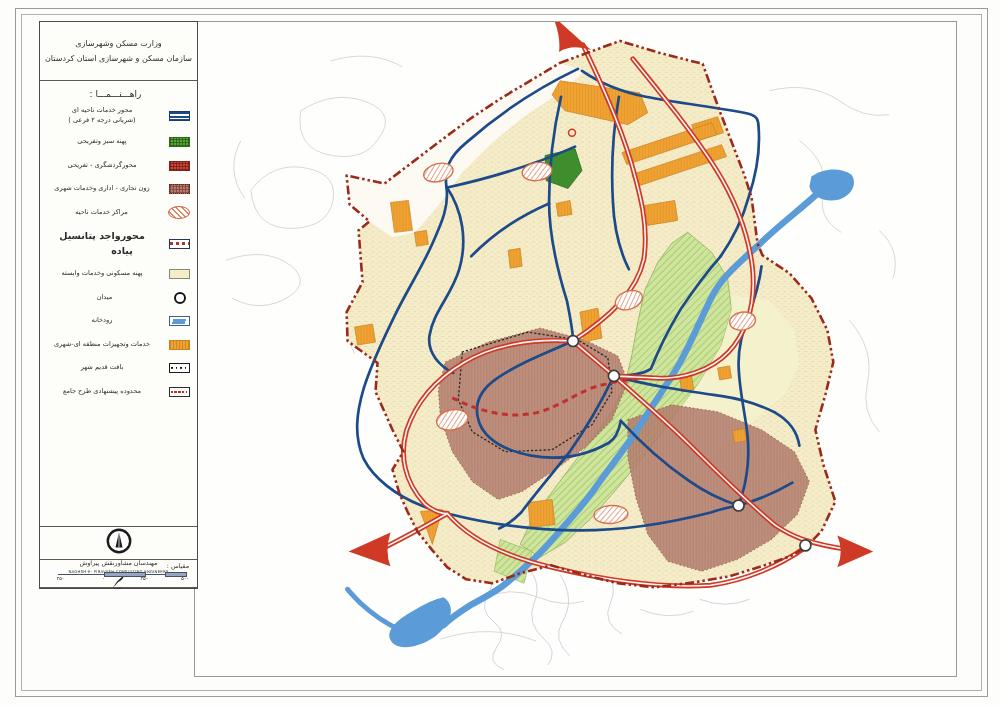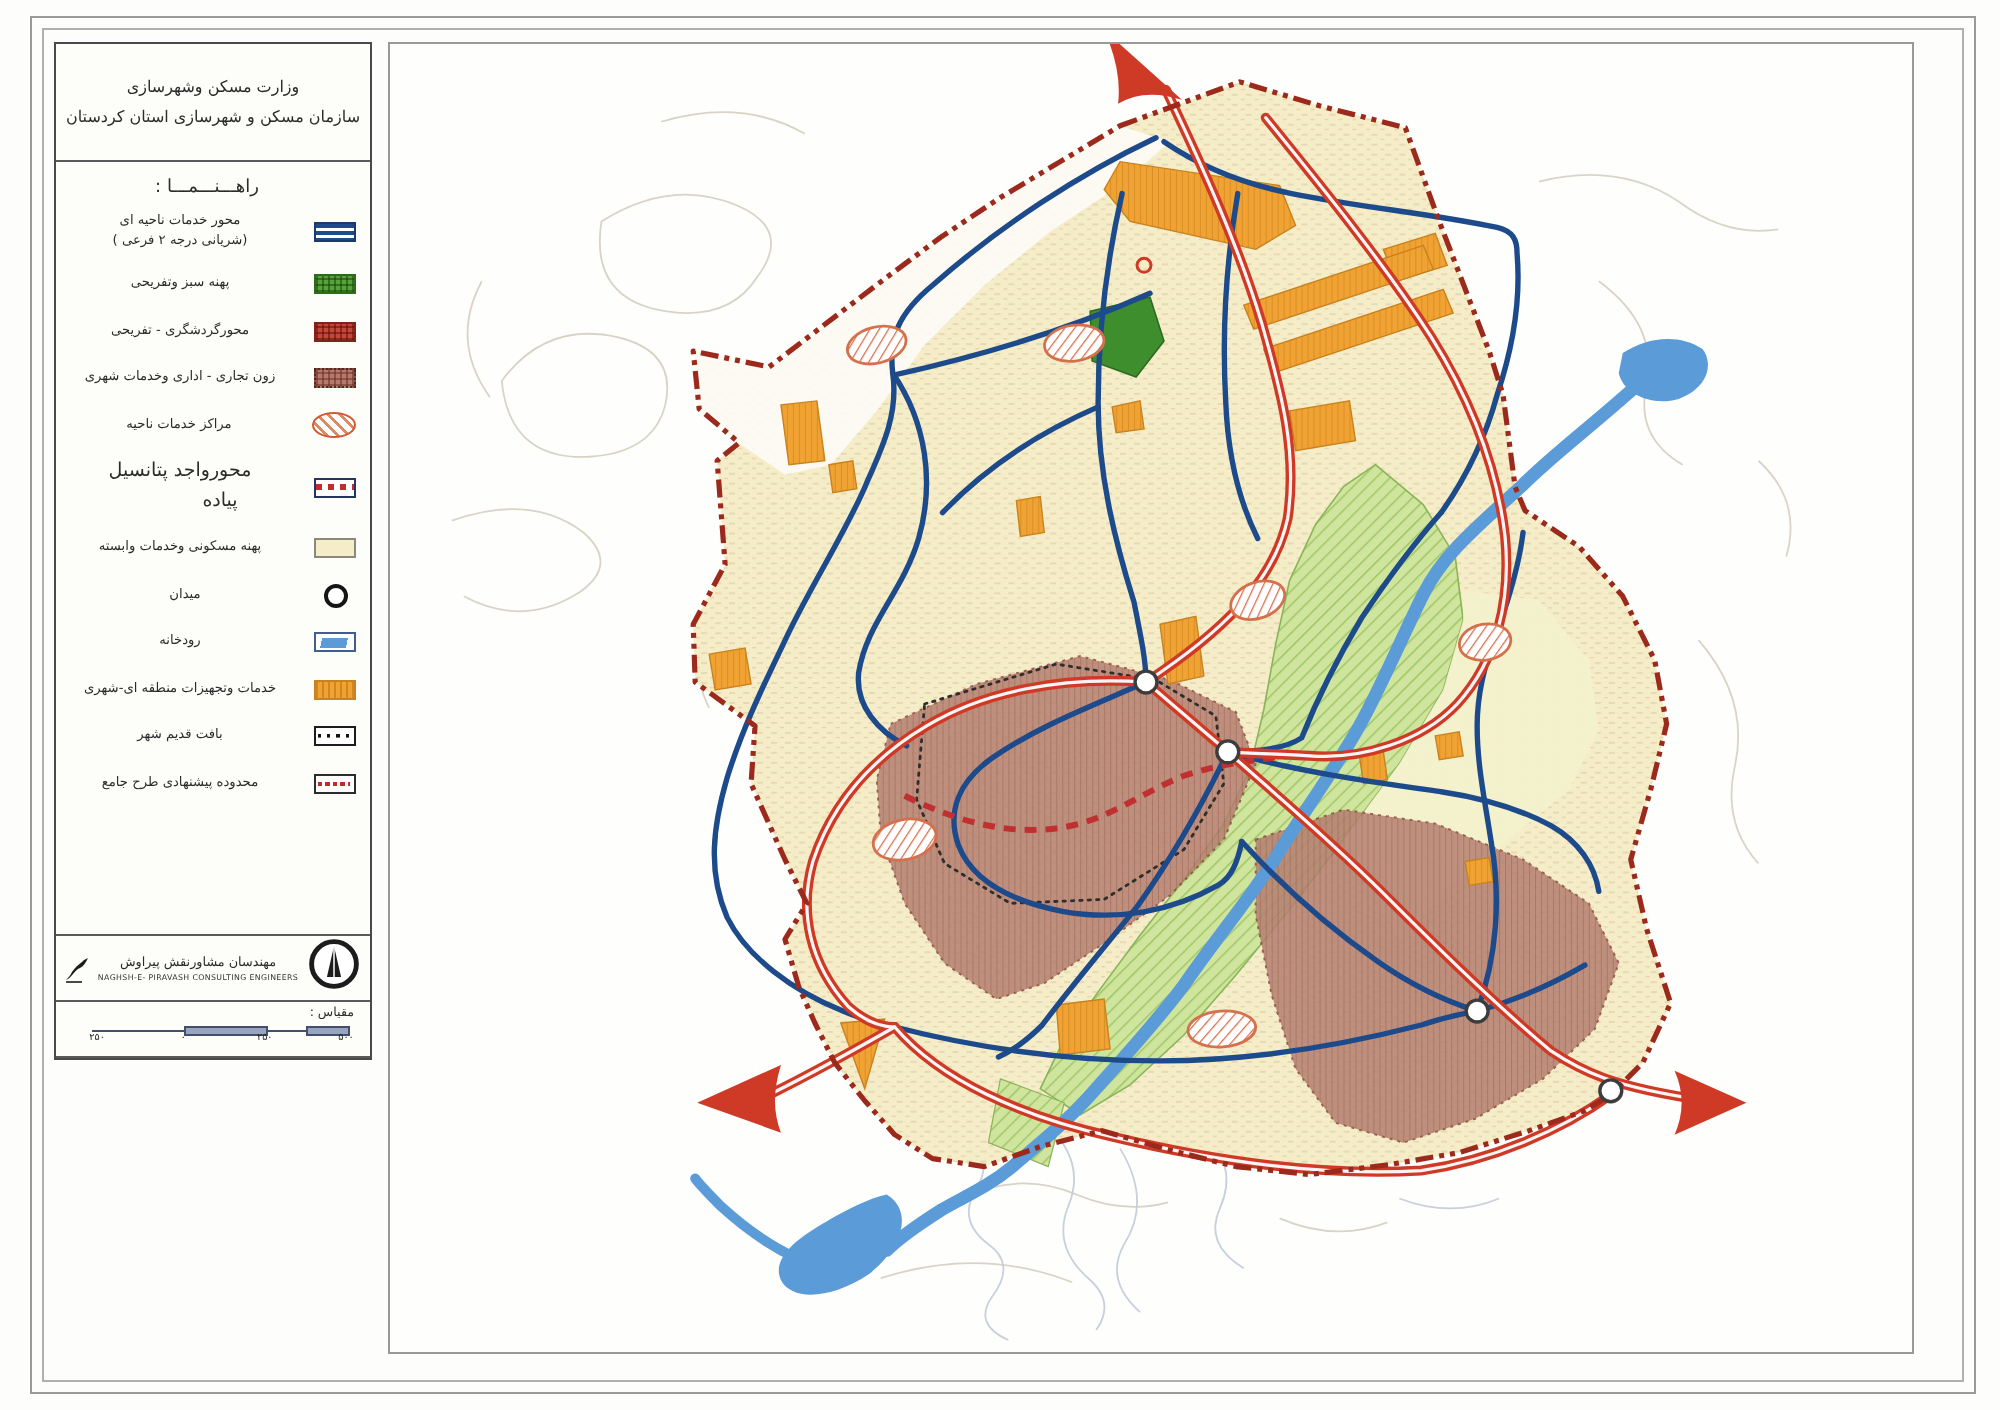--- a/index.html
+++ b/index.html
@@ -4,49 +4,49 @@
 <style>
   html,body{margin:0;padding:0;background:#ffffff;font-family:"DejaVu Sans",sans-serif;}
   #stage{position:relative;width:1000px;height:705px;background:#fdfdfb;overflow:hidden;}
   .frame{position:absolute;border:1px solid #8d8d8d;box-sizing:border-box;background:transparent;}
   #sheet-outer{left:15px;top:8px;width:973px;height:689px;border-color:#9a9a9a;}
   #sheet-inner{left:21px;top:14px;width:961px;height:677px;border-color:#b0b0b0;}
   #map-area{position:absolute;left:194px;top:21px;width:763px;height:656px;border:1px solid #999;box-sizing:border-box;background:#fefefc;}
   #map-svg{width:100%;height:100%;display:block;}
 
   
-  #legend-panel{position:absolute;left:27px;top:21px;width:159px;height:509px;border:1.5px solid #4a4a4a;box-sizing:border-box;background:#fdfdfa;display:flex;flex-direction:column;color:#2b2b2b;}
+  #legend-panel{position:absolute;left:39px;top:21px;width:159px;height:568px;border:1.5px solid #4a4a4a;box-sizing:border-box;background:#fdfdfa;display:flex;flex-direction:column;color:#2b2b2b;}
   #legend-panel .row{border-bottom:1px solid #5a5a5a;box-sizing:border-box;}
   .hdr{height:59px;display:flex;flex-direction:column;justify-content:center;gap:6px;text-align:center;direction:rtl;}
   .hdr .l1,.hdr .l2{font-size:8px;}
   .ttl{height:37px;padding:2px 6px;direction:rtl;}
   .ttl .small{font-size:5.5px;color:#444;}
   .ttl .big{font-size:7px;margin-top:3px;}
   .legend-body{flex:1;padding:5px 7px 2px 5px;direction:rtl;display:flex;flex-direction:column;text-align:center;}
   .legend-heading{font-size:9px;letter-spacing:.5px;margin:3px 4px 7px 0;}
   .legend-item{display:flex;align-items:center;direction:rtl;margin:0 0 9.5px 0;min-height:14px;}
   .legend-label-wrap{flex:1;font-size:6.6px;line-height:1.5;padding-right:2px;}
   .legend-label-wrap .legend-label2{display:none;font-size:6.6px;}
-  .legend-label.big{font-size:9.5px;font-weight:400;margin-left:40px;}
+  .legend-label.big{font-size:9.5px;font-weight:700;margin-left:40px;}
   .swatch{flex:0 0 auto;width:21px;height:10px;margin-left:8px;box-sizing:border-box;background:#fff;}
   .sw-red-road{border:1px solid #b03024;background:repeating-linear-gradient(180deg,#cf3a27 0 2px,#fff 2px 3.6px);}
   .sw-blue-road{border:1px solid #1d3a6e;background:repeating-linear-gradient(180deg,#1d4a8a 0 2px,#fff 2px 3.6px);}
   .sw-green-hatch{background:#57a337;border:1px solid #2e6b1d;background-image:repeating-linear-gradient(90deg,rgba(20,70,10,.55) 0 1px,transparent 1px 3px),repeating-linear-gradient(0deg,rgba(20,70,10,.55) 0 1px,transparent 1px 3px);}
   .sw-red-hatch{background:#c4473a;border:1px solid #7e2418;background-image:repeating-linear-gradient(90deg,rgba(90,10,5,.5) 0 1px,transparent 1px 3px),repeating-linear-gradient(0deg,rgba(90,10,5,.5) 0 1px,transparent 1px 3px);}
   .sw-brown-hatch{background:#b5796d;border:1.2px dotted #54281e;background-image:repeating-linear-gradient(90deg,rgba(100,40,30,.5) 0 1px,transparent 1px 3px),repeating-linear-gradient(0deg,rgba(100,40,30,.45) 0 1px,transparent 1px 3px);}
   .sw-hatched-ellipse{width:22px;height:13px;border-radius:50%;border:1.2px solid #cf5b35;background:repeating-linear-gradient(45deg,#dd8a63 0 1.4px,#fff 1.4px 4px);}
   .sw-red-dash-box{border:1.2px solid #24365e;background-image:repeating-linear-gradient(90deg,#bf2d2d 0 3px,transparent 3px 6px);background-size:100% 3px;background-position:center;background-repeat:no-repeat;}
   .sw-cream-box{background:#f5edc8;border:1px solid #8a8a7a;}
   .sw-circle{width:12px;height:12px;border-radius:50%;border:2px solid #151515;background:#fff;margin-right:4px;}
   .sw-river{border:1px solid #3f5f92;background-image:linear-gradient(100deg,transparent 15%,#5a9bd8 15% 80%,transparent 80%);background-size:100% 5px;background-position:center;background-repeat:no-repeat;}
   .sw-orange-box{background:#f0a233;border:1px solid #c8821e;background-image:repeating-linear-gradient(90deg,rgba(190,115,20,.6) 0 1px,transparent 1px 3px);}
   .sw-dotted-box{border:1.2px solid #1c1c1c;background-image:repeating-linear-gradient(90deg,#111 0 1.6px,transparent 1.6px 4.6px);background-size:86% 1.8px;background-position:center;background-repeat:no-repeat;}
   .sw-dashdot-box{border:1.2px solid #2c2c2c;background-image:repeating-linear-gradient(90deg,#bf2d2d 0 2.2px,transparent 2.2px 3.4px,#bf2d2d 3.4px 6px,transparent 6px 7.4px);background-size:86% 2.4px;background-position:center;background-repeat:no-repeat;}
 
-  .consultant{height:33px;display:flex;align-items:center;padding:0 4px;direction:rtl;}
+  .consultant{height:33px;display:flex;align-items:center;padding:0 4px;direction:rtl;flex-direction:column;}
   .consultant .names{flex:1;text-align:center;direction:rtl;}
   .consultant .fa{font-size:6.4px;}
   .consultant .en{font-size:3.9px;letter-spacing:.2px;color:#333;direction:ltr;margin-top:1.5px;}
   .logo-badge{flex:0 0 auto;}
   .stamp{flex:0 0 auto;width:13px;height:14px;}
   .project{height:26px;display:flex;align-items:center;justify-content:center;direction:rtl;font-size:9px;}
   .scale-row{height:28px;padding:2px 8px;direction:rtl;box-sizing:border-box;}
   .scale-label{font-size:6.3px;}
   .scalebar{position:relative;height:10px;margin:1px 4px 0 10px;direction:ltr;}
   .scalebar .base{position:absolute;left:0;right:0;top:4px;height:1.4px;background:#44506b;}

